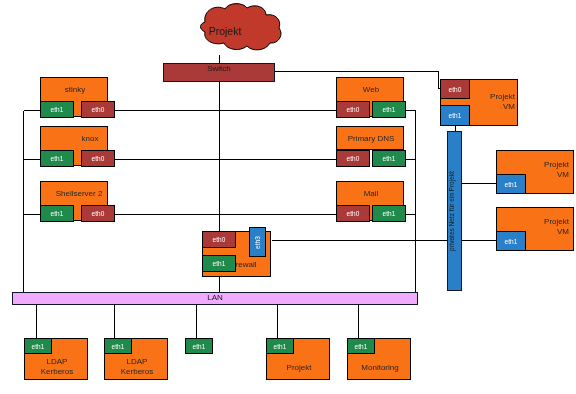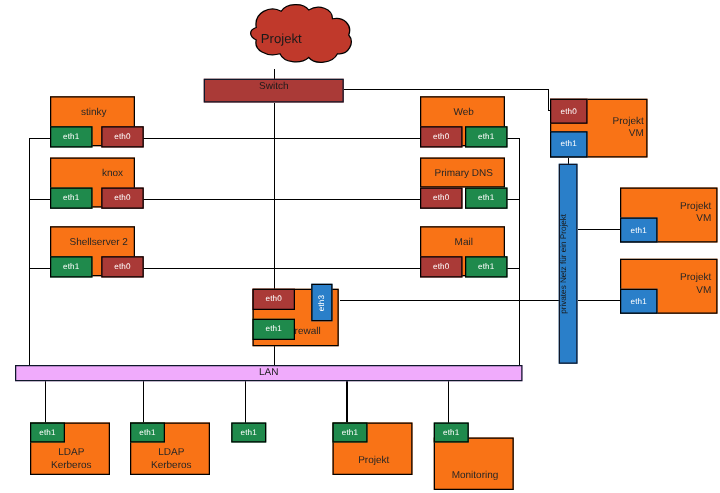--- a/index.html
+++ b/index.html
@@ -292,20 +292,20 @@
     <span>eth1</span>
   </div>
 
   <div class="node" style="left:266px; top:338px; width:64px; height:42px;">
     <div class="node-label" style="left:0; top:24px; width:64px;">Projekt</div>
   </div>
   <div class="port green" style="left:266px; top:338px; width:28px; height:16px;">
     <span>eth1</span>
   </div>
 
-  <div class="node" style="left:347px; top:338px; width:64px; height:42px;margin-top:12px;">
+  <div class="node" style="left:347px; top:338px; width:64px; height:42px;">
     <div class="node-label" style="left:0; top:24px; width:64px;">Monitoring</div>
   </div>
   <div class="port green" style="left:347px; top:338px; width:28px; height:16px;">
     <span>eth1</span>
   </div>
 
 </div>
 
 </body></html>

